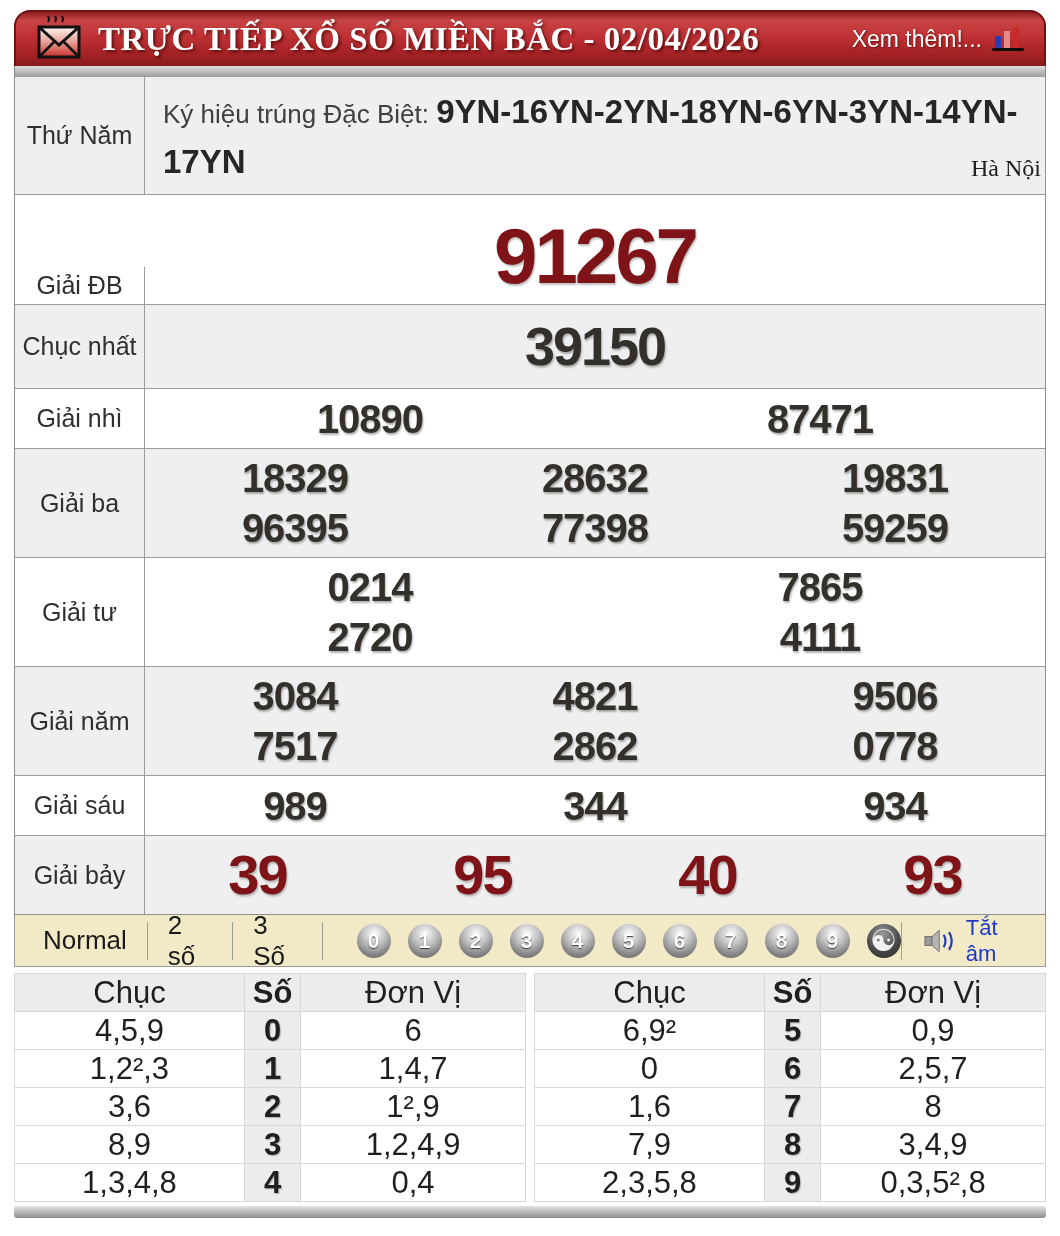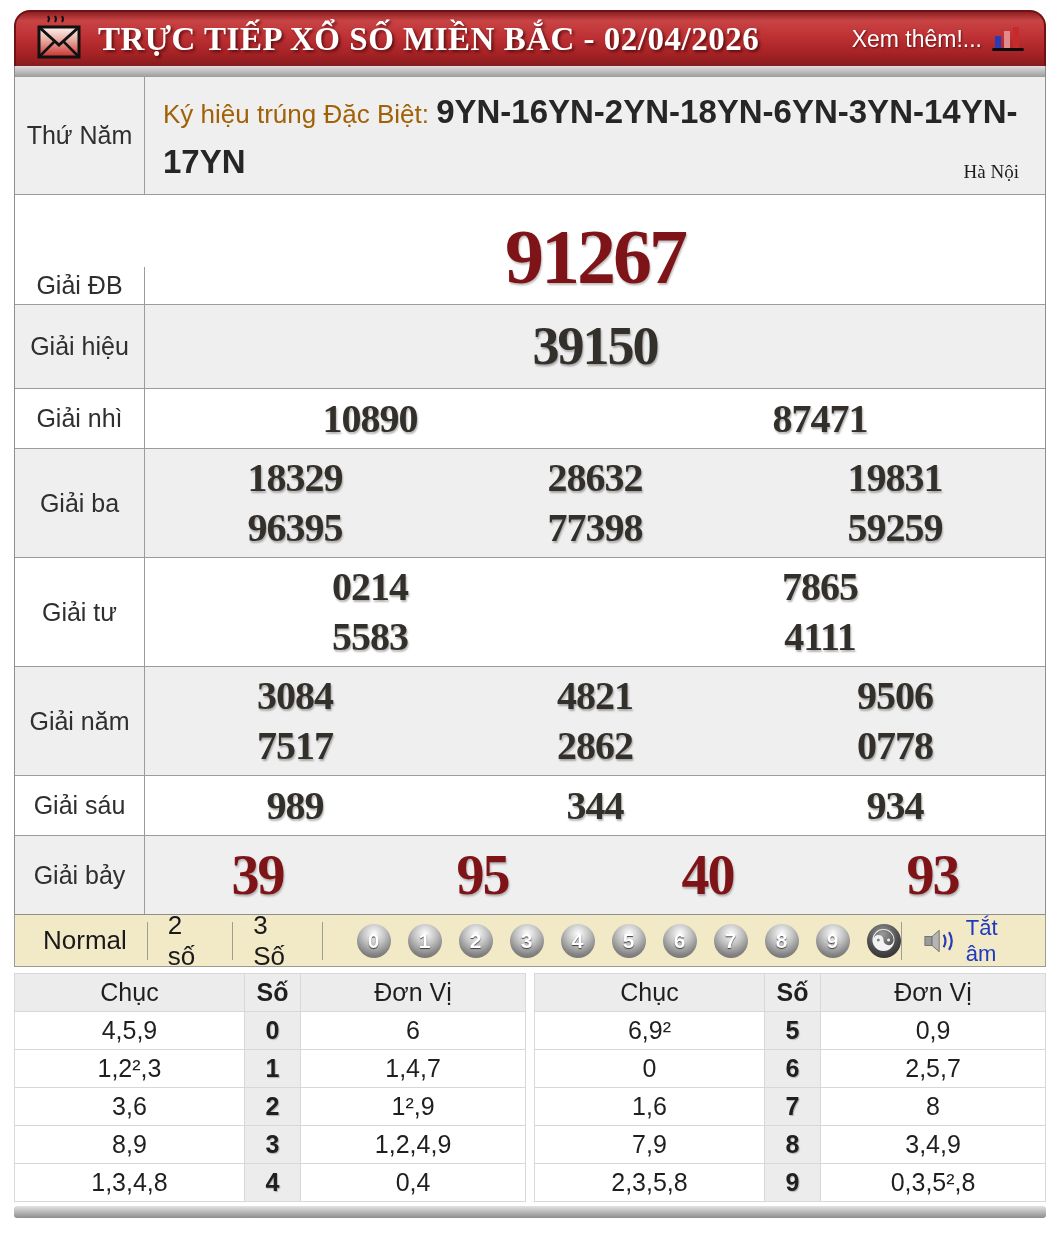--- a/index.html
+++ b/index.html
@@ -30,21 +30,21 @@
   .ptable { border:1px solid #8f8f8f; border-top:none; }
   .prow { display:flex; border-top:1px solid #9b9b9b; }
   .prow:first-child { border-top:none; }
   .bg-g { background:#efefef; }
   .bg-w { background:#ffffff; }
   .plabel {
     width:130px; flex:0 0 130px; border-right:1px solid #9b9b9b;
     display:flex; align-items:center; justify-content:center;
     font-size:25px; color:#2f2f2f; text-align:center; padding:4px;
   }
-  .pnums { flex:1; display:flex; flex-direction:column; justify-content:center; padding:4px 0;font-family:Liberation Serif, serif; }
+  .pnums { flex:1; display:flex; flex-direction:column; justify-content:center; padding:4px 0; }
   .pline { display:grid; width:100%; align-items:center; }
   .c1 { grid-template-columns:1fr; }
   .c2 { grid-template-columns:1fr 1fr; }
   .c3 { grid-template-columns:1fr 1fr 1fr; }
   .c4 { grid-template-columns:1fr 1fr 1fr 1fr; }
   .num {
     text-align:center; font-weight:bold; color:#33302b;
     text-shadow:1px 2px 2px rgba(0,0,0,.3); letter-spacing:-1px; line-height:1.25;
   }
   .red { color:#7e1418; text-shadow:1px 2px 2px rgba(0,0,0,.25); }
@@ -56,25 +56,25 @@
   .r-db     { min-height:110px;align-items:flex-end; }
   .r-nhat   { min-height:84px; }
   .r-nhi    { min-height:60px; }
   .r-ba     { min-height:107px; }
   .r-tu     { min-height:106px; }
   .r-nam    { min-height:107px; }
   .r-sau    { min-height:60px; }
   .r-bay    { min-height:78px; }
 
   .info-cell { flex:1; position:relative; padding:10px 18px 8px 18px; line-height:1.5; }
-  .info-label { font-size:26px; color:#a16207; }
+  .info-label { font-size:26px; color:#404040; }
   .info-codes { font-size:33px; font-weight:bold; color:#262626; letter-spacing:0; }
   .info-region {
-    position:absolute; right:26px; bottom:8px;
-    font-family:"Liberation Serif", serif; font-size:19px; color:#1d1d1d;
+    position:absolute; right:4px; bottom:8px;
+    font-family:"Liberation Serif", serif; font-size:24px; color:#1d1d1d;
   }
 
   
   .cbar {
     height:52px; background:#f2e9c6; border:1px solid #9b9b9b; border-top:none;
     display:flex; align-items:center;
   }
   .mode { font-size:26px; color:#1a1a1a; padding:0 20px; height:38px;
     display:flex; align-items:center; border-right:1px solid #9e9e92; cursor:pointer; }
   .mode:first-child { margin-left:8px; }
@@ -92,21 +92,21 @@
   }
   .sound { margin-left:auto; display:flex; align-items:center; gap:10px;
     border-left:1px solid #9e9e92; height:38px; padding:0 18px 0 22px; cursor:pointer; }
   .mute-label { color:#1d39c4; font-size:22px; }
 
   
   .stats { display:flex; gap:8px; margin-top:6px; }
   .stats table { flex:1; border-collapse:collapse; background:#fff; border:1px solid #b3b3b3; }
   .stats th, .stats td {
     border:1px solid #d8d8d8; text-align:center; height:38px;
-    font-size:25px; color:#1f1f1f; font-weight:normal;
+    font-size:31px; color:#1f1f1f; font-weight:normal;
   }
   .stats th { background:#ececec; }
   .stats th.soh { font-weight:bold; }
   .stats td.so { background:#ececec; font-weight:bold; text-shadow:1px 1px 1px rgba(0,0,0,.25); }
   .col-chuc { width:45%; } .col-so { width:11%; } .col-dv { width:44%; }
 
   
   .foot-gray { height:12px; margin-top:4px; background:linear-gradient(#e3e3e3,#8d8d8d); border-radius:3px; }
 </style>
 </head>
@@ -154,21 +154,21 @@
     <div class="prow bg-w r-db">
       <div class="plabel">Giải ĐB</div>
       <div class="pnums">
           <div class="pline c1">
         <span class="num red sz-db">91267</span>
       </div>
         </div>
     </div>
 
     <div class="prow bg-g r-nhat">
-      <div class="plabel">Giải hiệu</div>
+      <div class="plabel">Chục nhất</div>
       <div class="pnums">
           <div class="pline c1">
         <span class="num sz-1st">39150</span>
       </div>
         </div>
     </div>
 
     <div class="prow bg-w r-nhi">
       <div class="plabel">Giải nhì</div>
       <div class="pnums">
@@ -196,21 +196,21 @@
     </div>
 
     <div class="prow bg-w r-tu">
       <div class="plabel">Giải tư</div>
       <div class="pnums">
         <div class="pline c2">
           <span class="num sz-mid">0214</span>
           <span class="num sz-mid">7865</span>
         </div>
         <div class="pline c2">
-          <span class="num sz-mid">5583</span>
+          <span class="num sz-mid">2720</span>
           <span class="num sz-mid">4111</span>
         </div>
       </div>
     </div>
 
     <div class="prow bg-g r-nam">
       <div class="plabel">Giải năm</div>
       <div class="pnums">
         <div class="pline c3">
           <span class="num sz-mid">3084</span>

